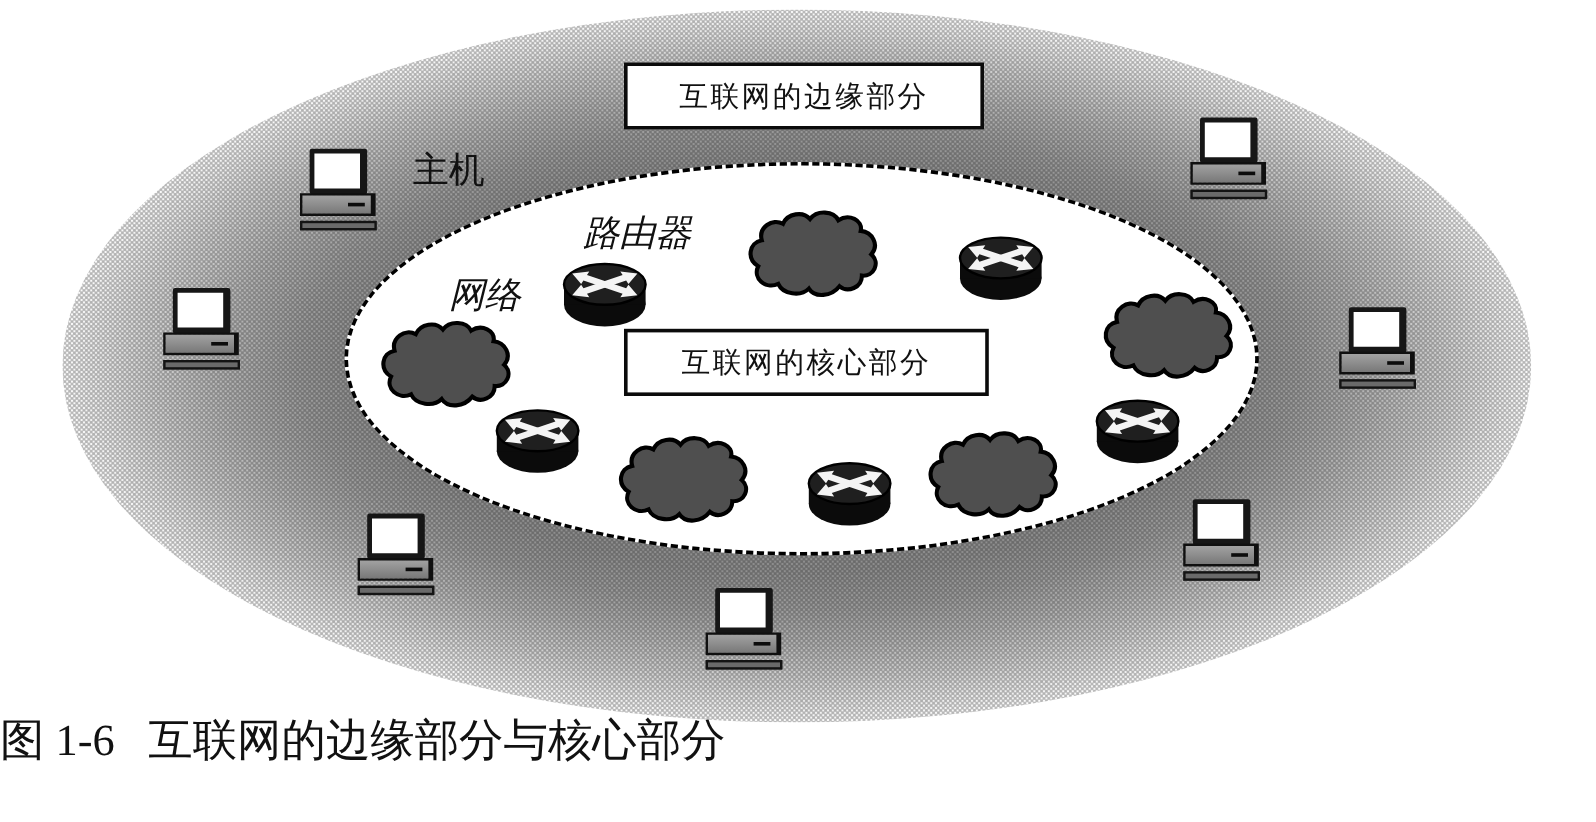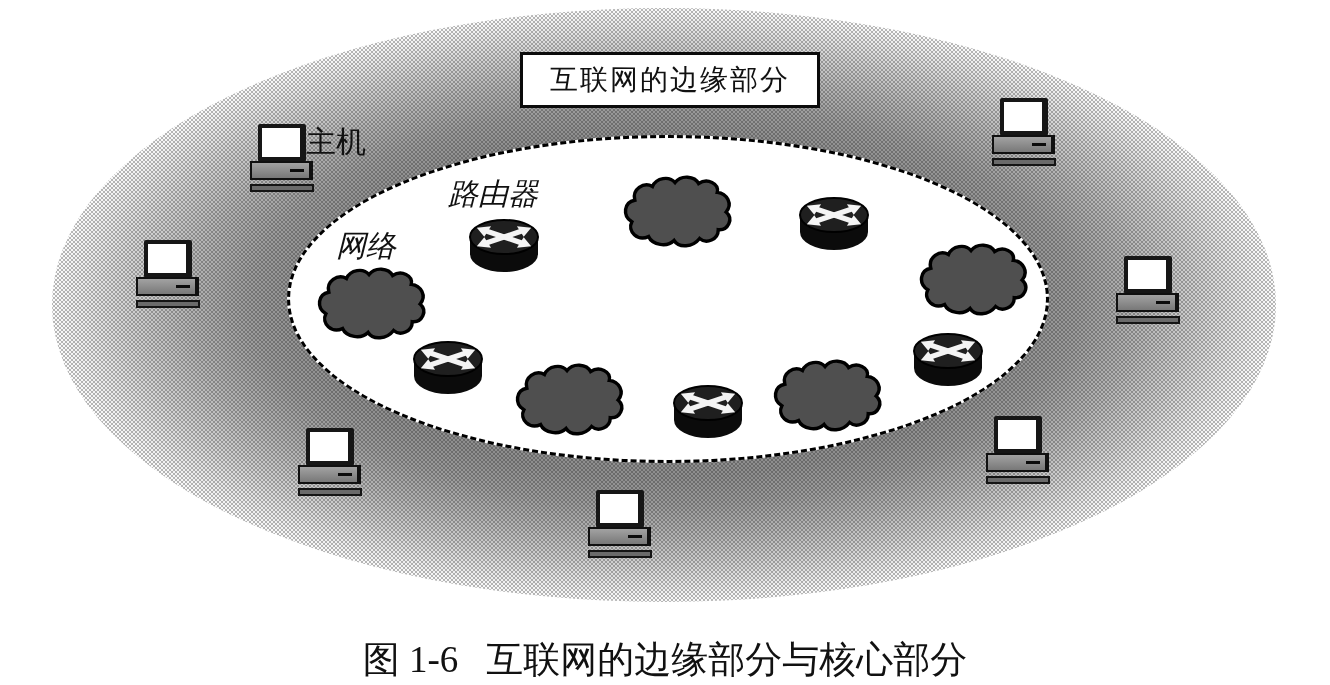--- a/index.html
+++ b/index.html
@@ -20,31 +20,31 @@
   }
   
   .inner-ellipse{
     position:absolute;left:287px;top:135px;width:756px;height:322px;border-radius:50%;
     background:#fff;border:3px dashed var(--outline);z-index:1;
   }
   
   .label-box{
     position:absolute;background:#fff;border:3px solid #0b0b0b;z-index:3;
     display:flex;align-items:center;justify-content:center;
-    font-size:28px;letter-spacing:2px;white-space:nowrap;
+    font-size:24px;letter-spacing:2px;white-space:nowrap;
   }
   .edge-box{left:520px;top:52px;width:294px;height:50px;}
   .core-box{left:520px;top:274px;width:298px;height:50px;}
   
-  .annotation{position:absolute;font-size:30px;z-index:3;white-space:nowrap;}
+  .annotation{position:absolute;font-size:30px;z-index:3;white-space:nowrap;margin-left:38px;}
   .host-label{left:306px;top:122px;}
   .router-label{left:448px;top:174px;font-style:italic;}
   .network-label{left:336px;top:226px;font-style:italic;}
   
-  .caption{position:absolute;left:0;right:0;top:635px;text-align:center;font-size:37px;z-index:3;}
+  .caption{position:absolute;left:0;right:0;top:592px;font-size:37px;z-index:3;}
   .cap-num{margin-right:28px;}
   
   #nodes-layer{position:absolute;left:0;top:0;width:100%;height:100%;z-index:2;}
   .node{position:absolute;}
   
   .host{width:64px;height:70px;}
   .host .monitor{
     position:absolute;left:8px;top:0;width:48px;height:38px;box-sizing:border-box;
     background:#fff;border:4px solid #161616;border-right-width:6px;border-bottom-width:5px;border-radius:2px;
   }
@@ -222,20 +222,23 @@
       <div class="node cloud" style="left: 774px; top: 358px;">
         <svg viewBox="0 0 110 78">
           <path class="cloud-shape" d="M25 63 C14 68 3 58 8 48 C-2 42 0 28 11 26 C8 15 20 7 29 12 C33 3 46 1 52 8 C58 0 72 1 76 9 C85 3 97 9 95 18 C105 19 111 30 104 38 C112 45 106 57 96 56 C96 66 84 71 77 65 C70 74 56 75 51 67 C44 74 29 72 25 63 Z"></path>
         </svg>
       </div>
     </div>
 
   <div class="label-box edge-box">
     <span>互联网的边缘部分</span>
   </div>
+  <div class="label-box core-box">
+    <span>互联网的核心部分</span>
+  </div>
 
   <div class="annotation host-label">主机</div>
   <div class="annotation router-label">路由器</div>
   <div class="annotation network-label">网络</div>
 
   <div class="caption">
     <span class="cap-num">图 1-6</span><span class="cap-title">互联网的边缘部分与核心部分</span>
   </div>
 </div>
 

